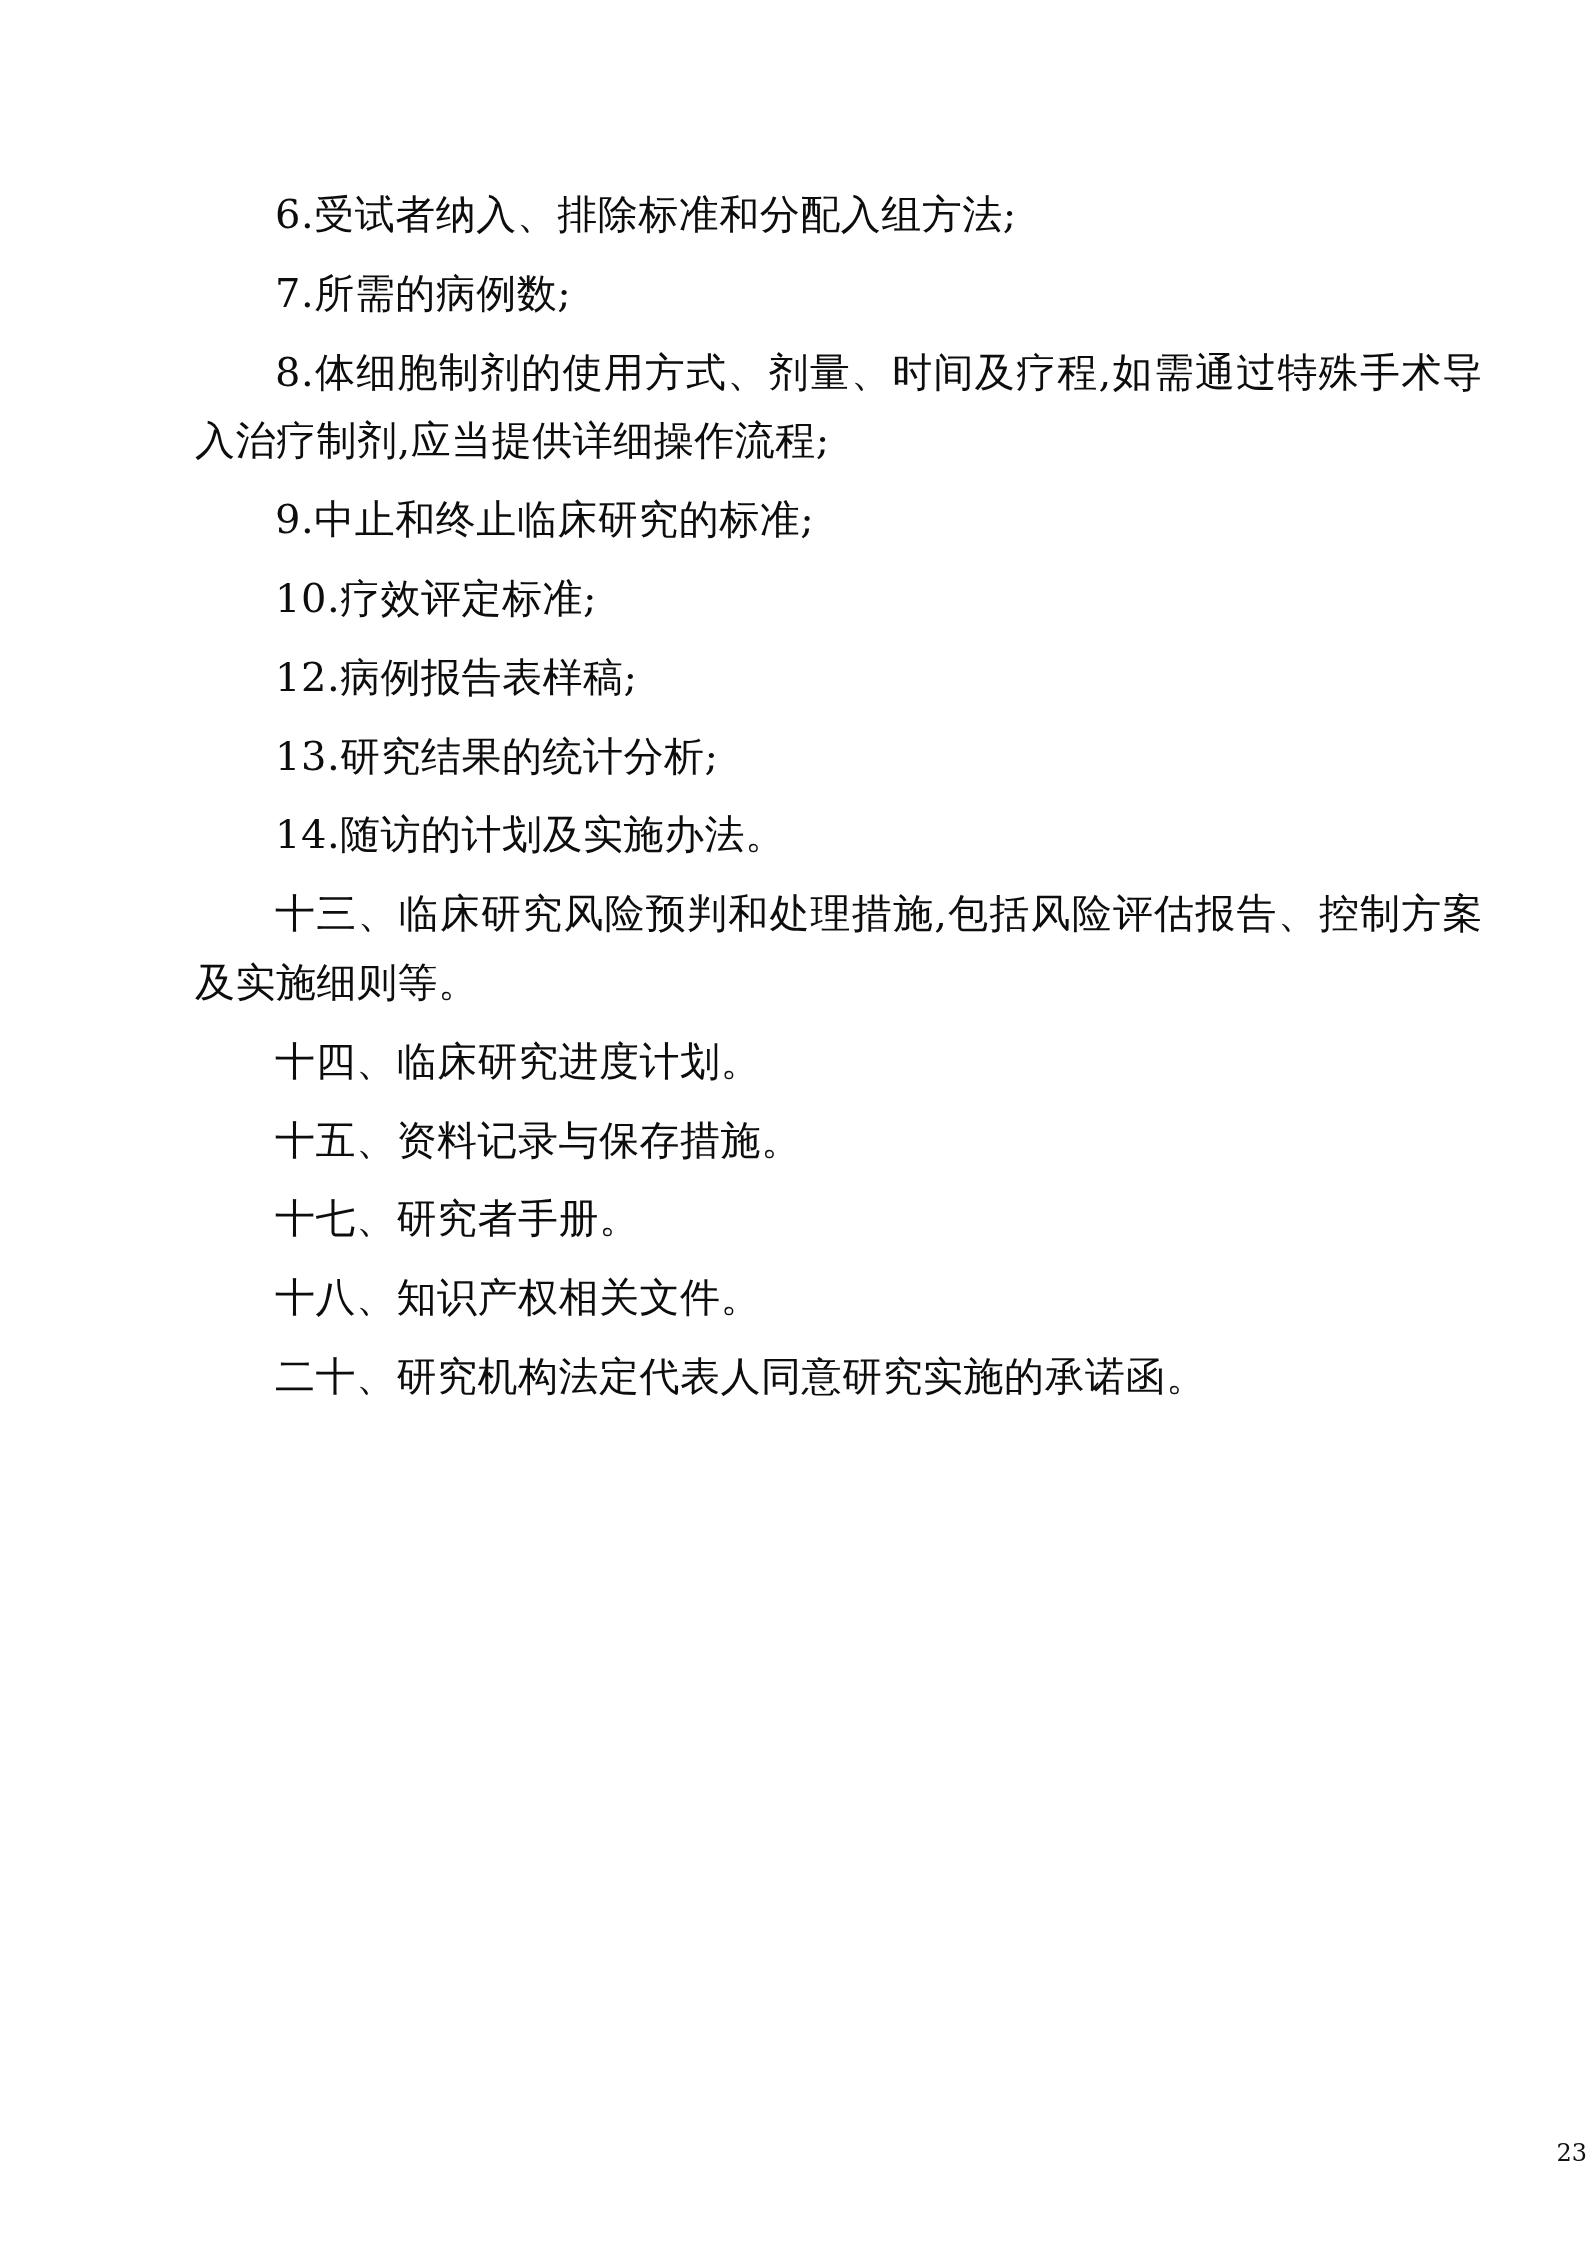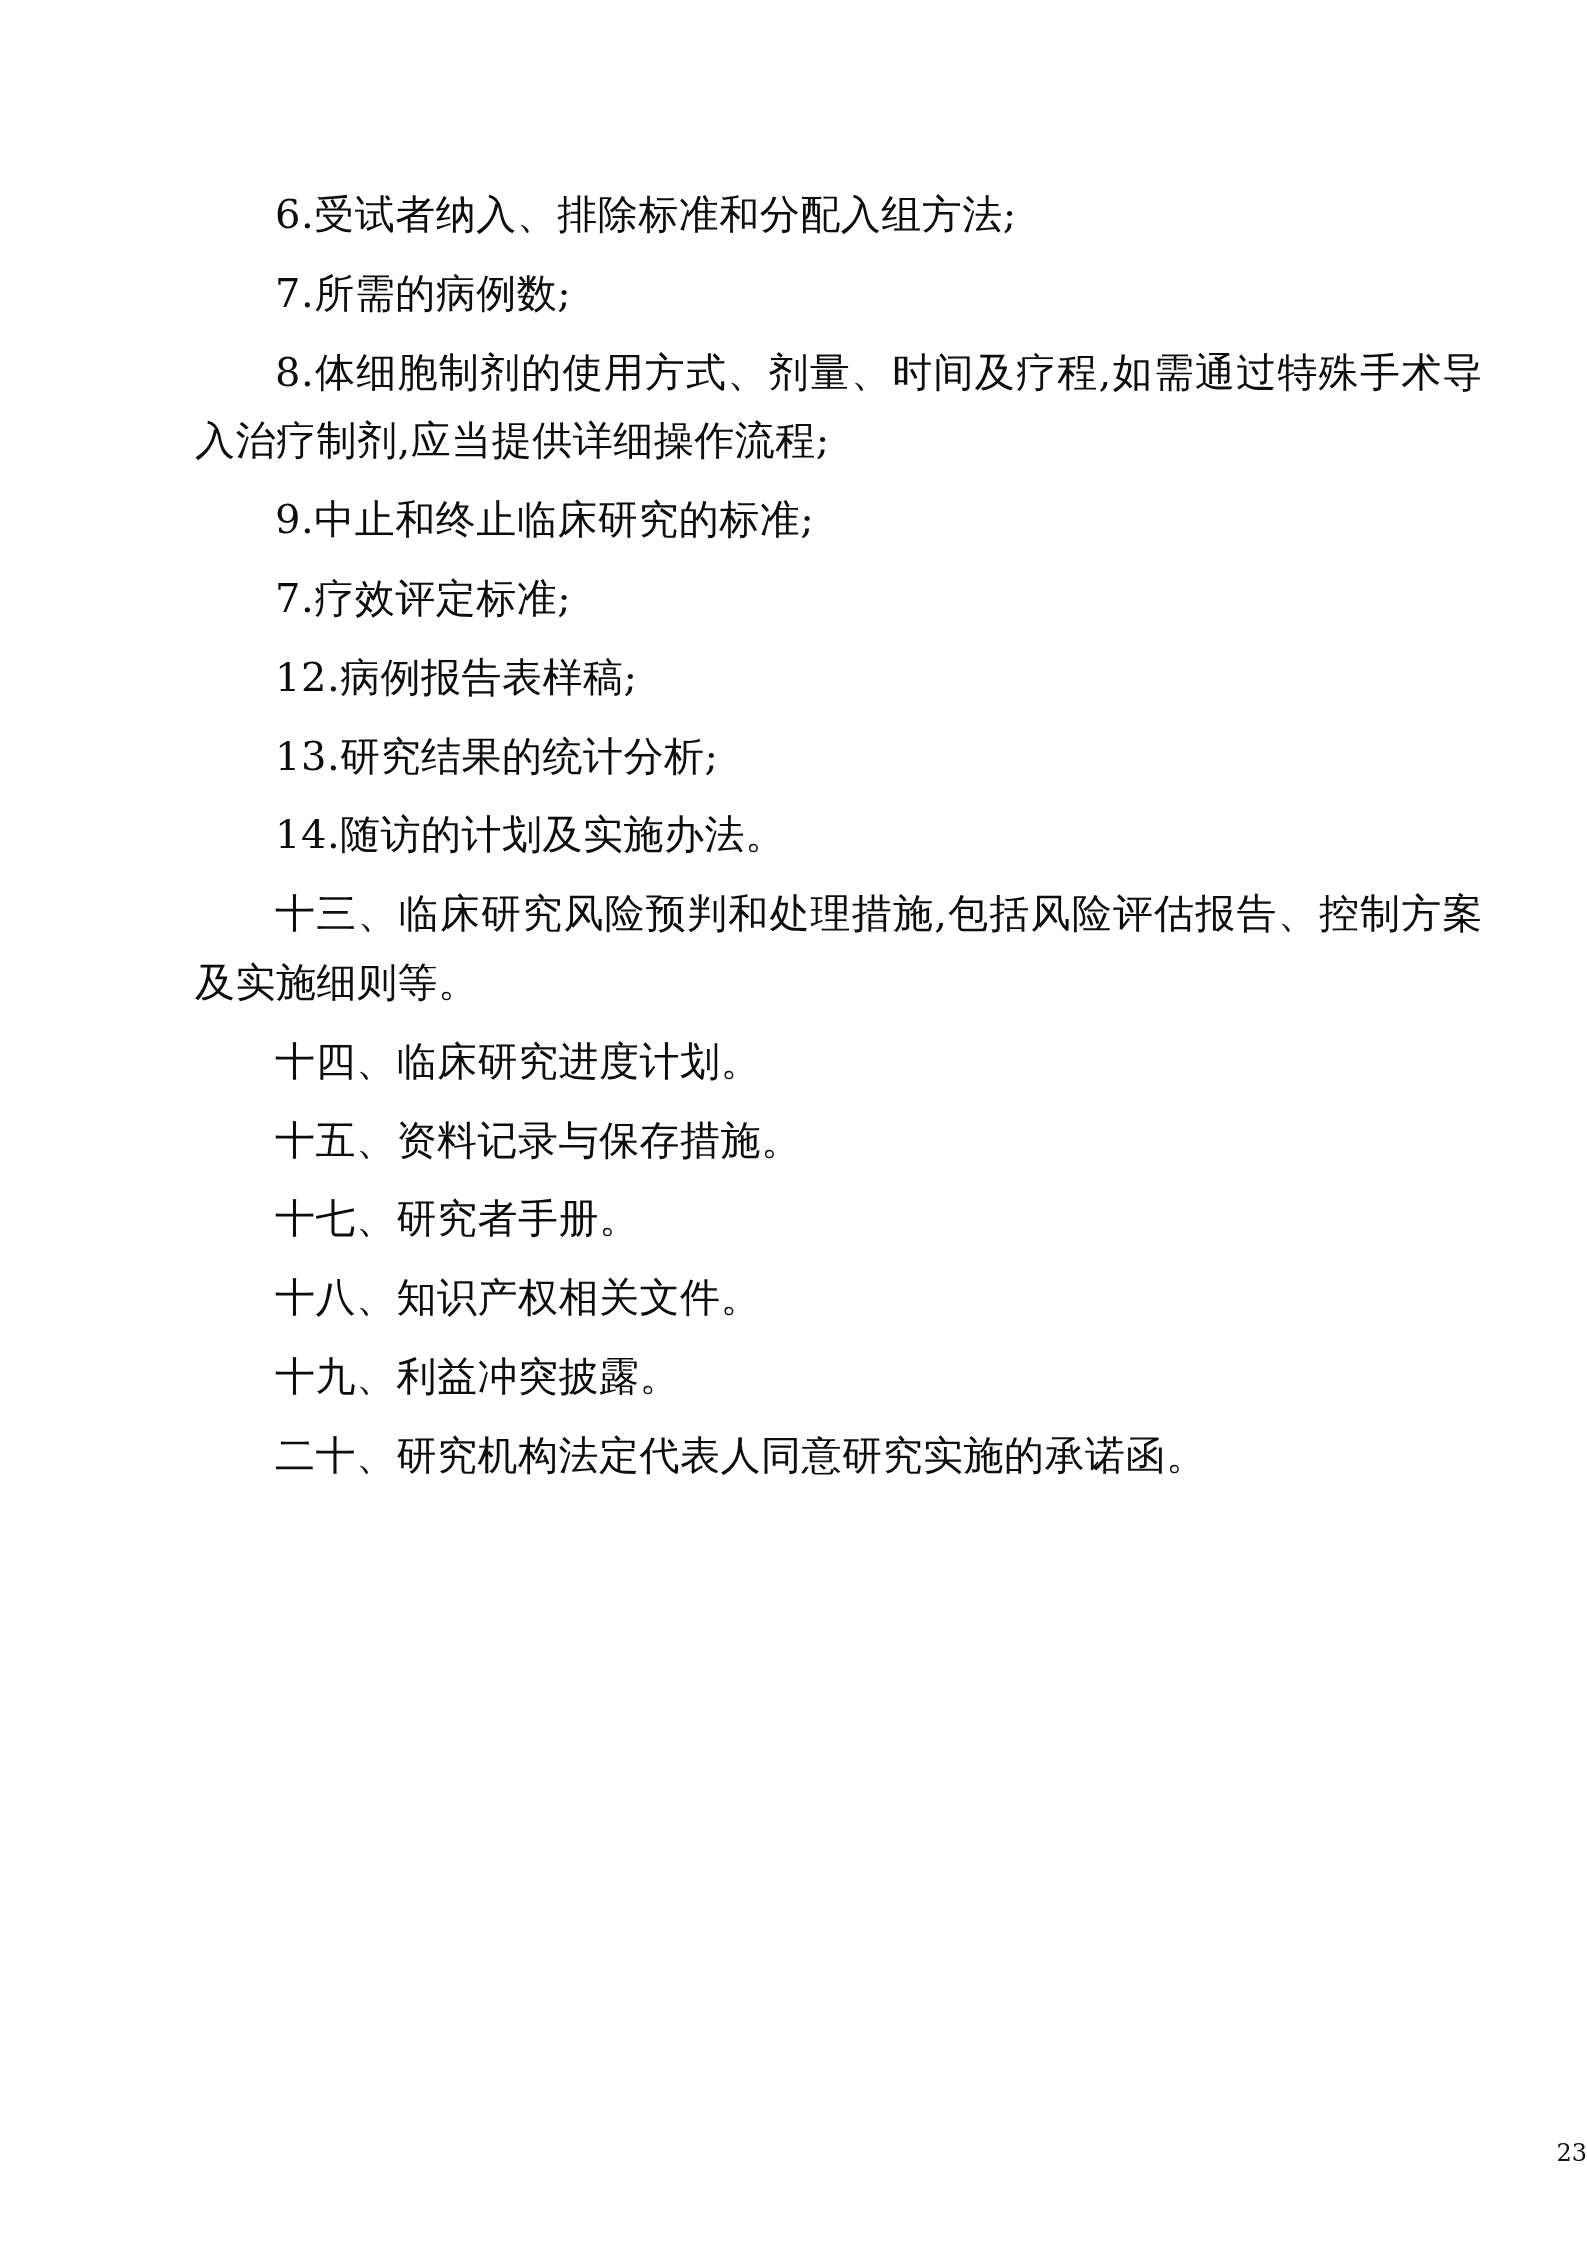--- a/index.html
+++ b/index.html
@@ -47,26 +47,25 @@
 </style>
 </head>
 <body>
 
 <div class="page">
   <div class="doc-body">
     <p class="para">6.受试者纳入、排除标准和分配入组方法;</p>
     <p class="para">7.所需的病例数;</p>
     <p class="para">8.体细胞制剂的使用方式、剂量、时间及疗程,如需通过特殊手术导入治疗制剂,应当提供详细操作流程;</p>
     <p class="para">9.中止和终止临床研究的标准;</p>
-    <p class="para">7.疗效评定标准;</p>
+    <p class="para">10.疗效评定标准;</p>
     <p class="para">12.病例报告表样稿;</p>
     <p class="para">13.研究结果的统计分析;</p>
     <p class="para">14.随访的计划及实施办法。</p>
     <p class="para">十三、临床研究风险预判和处理措施,包括风险评估报告、控制方案及实施细则等。</p>
     <p class="para">十四、临床研究进度计划。</p>
     <p class="para">十五、资料记录与保存措施。</p>
     <p class="para">十七、研究者手册。</p>
     <p class="para">十八、知识产权相关文件。</p>
-    <p class="para">十九、利益冲突披露。</p>
     <p class="para">二十、研究机构法定代表人同意研究实施的承诺函。</p>
   </div>
   <div class="page-number">23</div>
 </div>
 
 </body></html>

